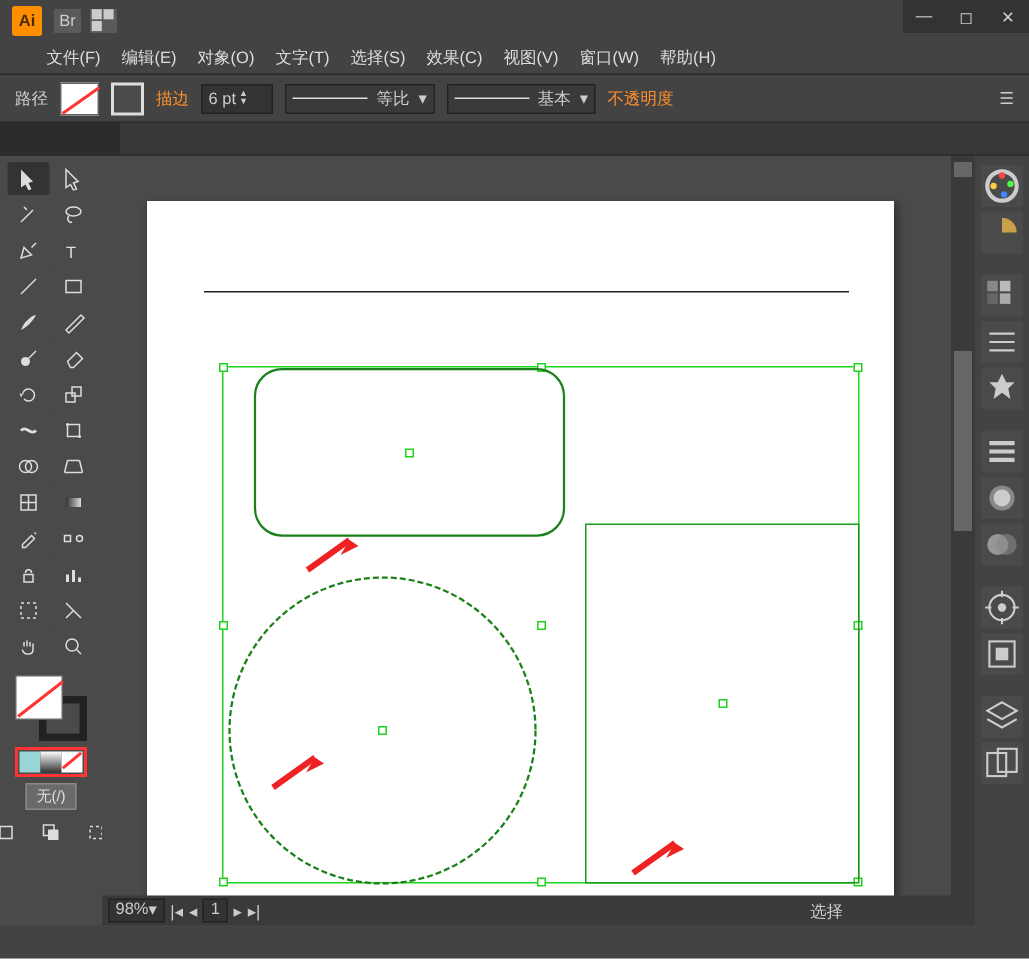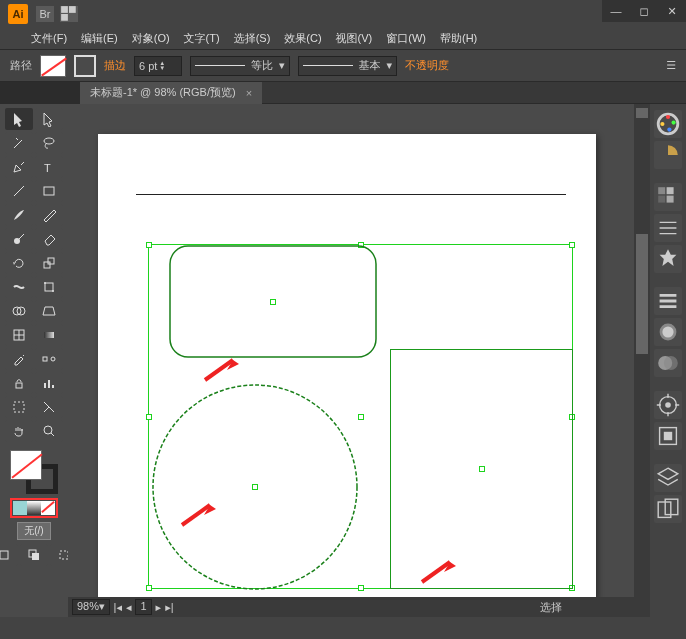--- a/index.html
+++ b/index.html
@@ -117,24 +117,20 @@
       <span>基本</span>
       <span>▾</span>
     </div>
   <span class="opacity-label">不透明度</span>
   <div class="flex-spacer"></div>
   <span>☰</span>
 </div>
 
 <div class="tabbar">
   <div class="tab-handle"></div>
-  <div class="doc-tab">
-      <span>未标题-1* @ 98% (RGB/预览)</span>
-      <span class="x">×</span>
-    </div>
 </div>
 
 <div class="main">
 
   <div class="toolbox">
     <div class="tool-row">
         <div class="tool sel">
           <svg viewBox="0 0 16 16">
             <path d="M3 2l8 8-3 1 2 4-2 1-2-4-3 2z" fill="#ddd"></path>
           </svg>

